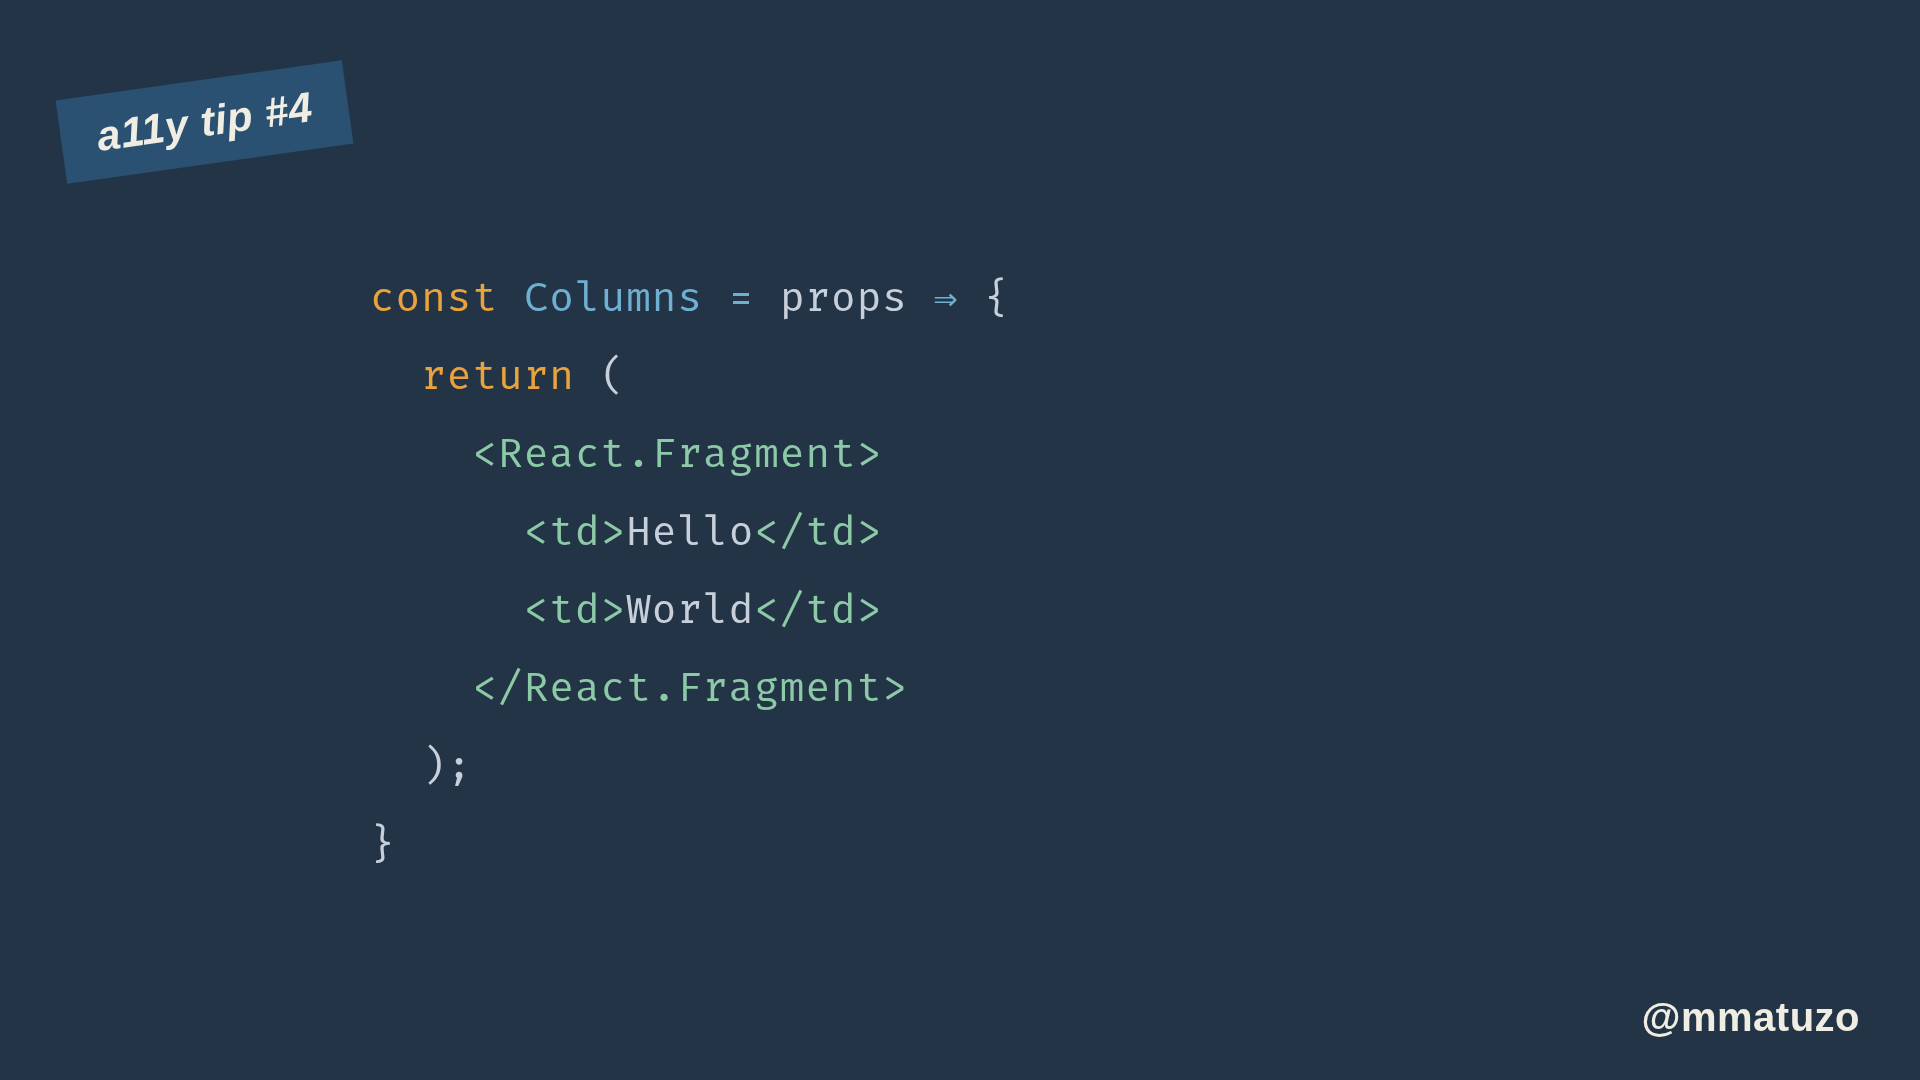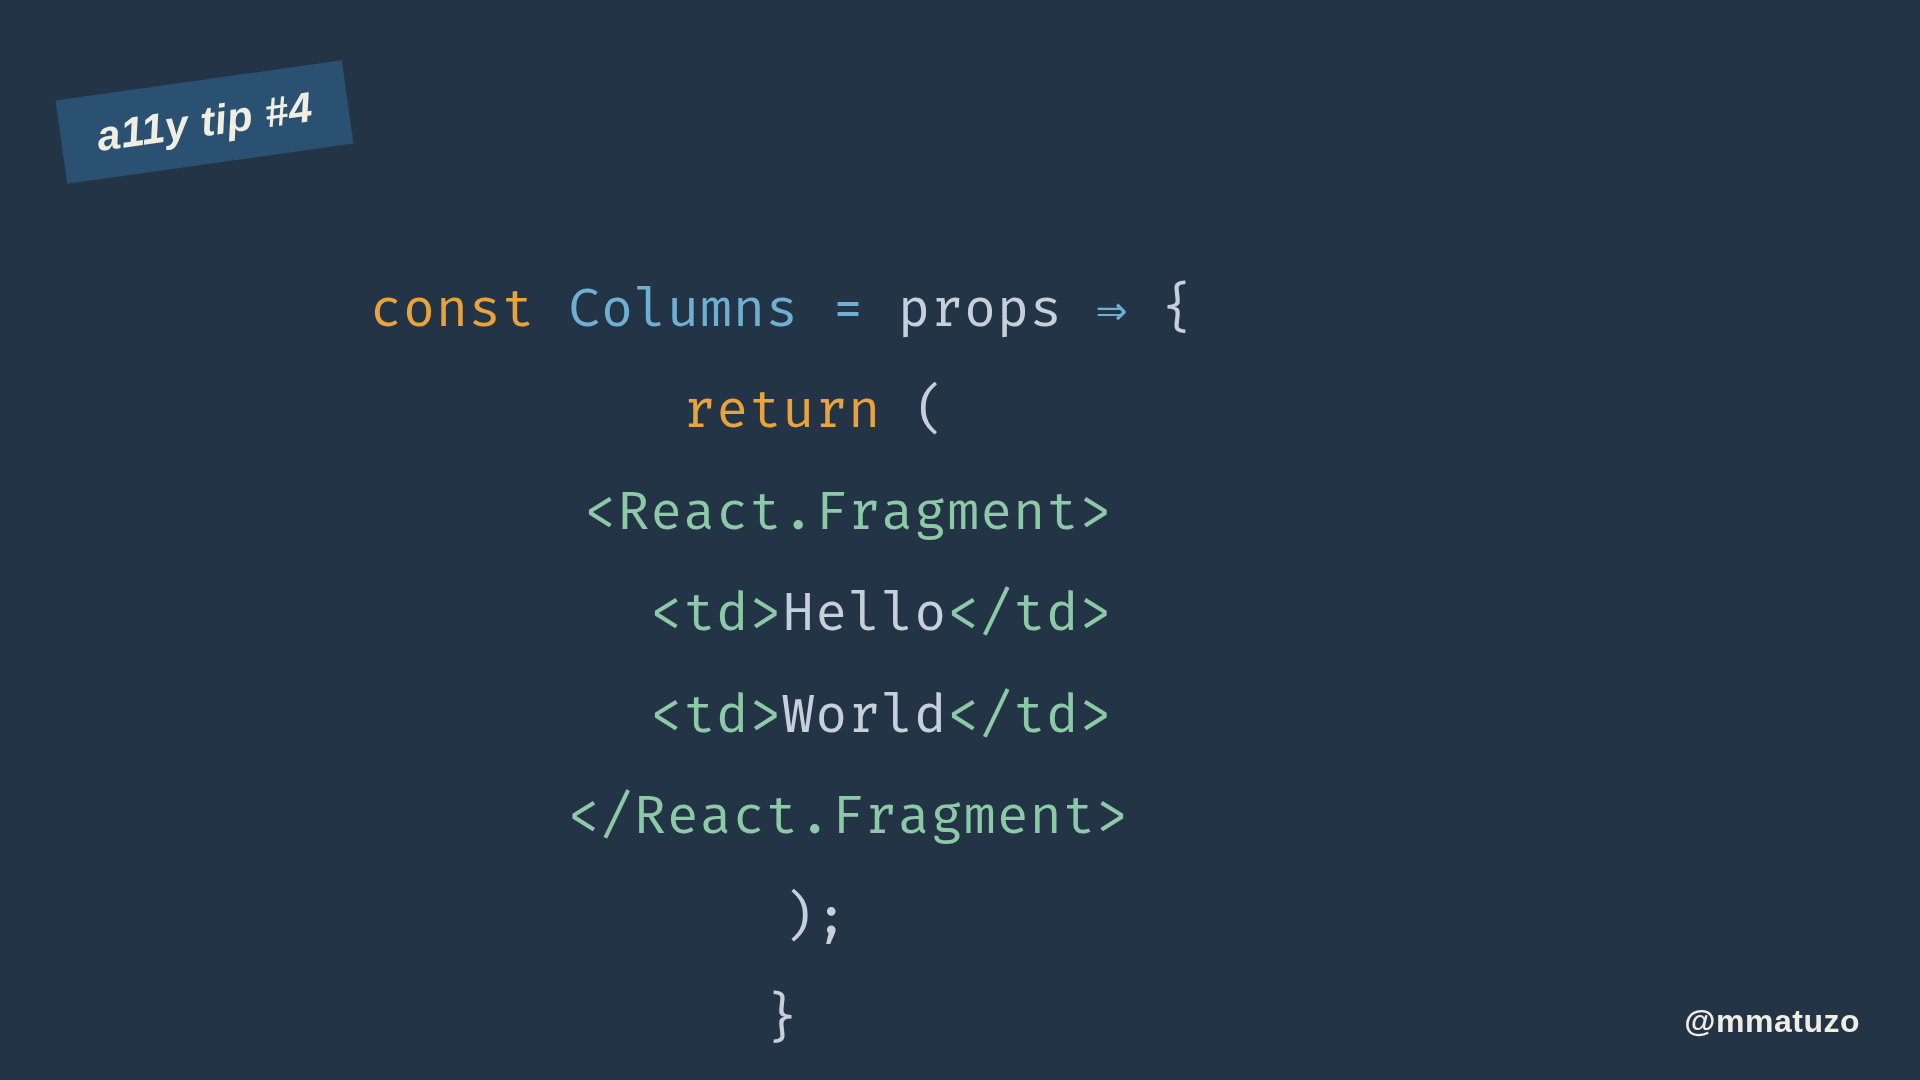--- a/index.html
+++ b/index.html
@@ -20,40 +20,39 @@
     font-size: 42px;
     padding: 18px 36px 18px 36px;
     transform: rotate(-8deg);
     letter-spacing: 0.5px;
   }
   .code {
     position: absolute;
     top: 260px;
     left: 370px;
     font-family: "Fira Code", "Cascadia Code", Menlo, Consolas, monospace;
-    font-size: 52px;
+    font-size: 40px;
     line-height: 1.95;
     color: #c7d0da;
     white-space: pre;
     letter-spacing: 1px;
-    text-align: center;
   }
   .kw   { color: #e8a33d; }  
   .fn   { color: #6fb0d2; }  
   .op   { color: #6fb0d2; }  
   .tag  { color: #8cc9a6; }  
   .txt  { color: #c7d0da; }  
   .pn   { color: #c7d0da; }  
   .handle {
     position: absolute;
     right: 60px;
     bottom: 40px;
     color: #f0eee3;
     font-weight: 800;
-    font-size: 32px;
+    font-size: 40px;
     letter-spacing: 0.5px;
   }
 </style>
 </head>
 <body>
 
 <div class="badge">
   <span>a11y tip #4</span>
 </div>
 

